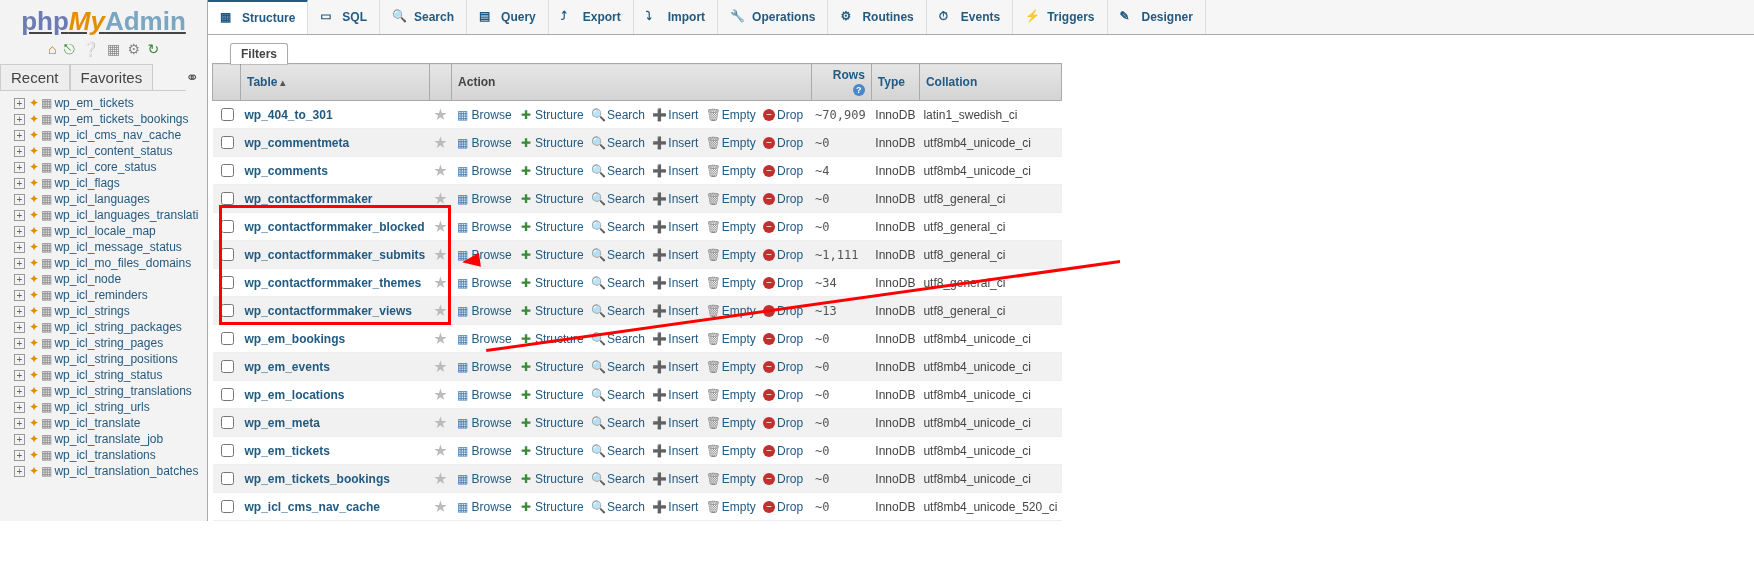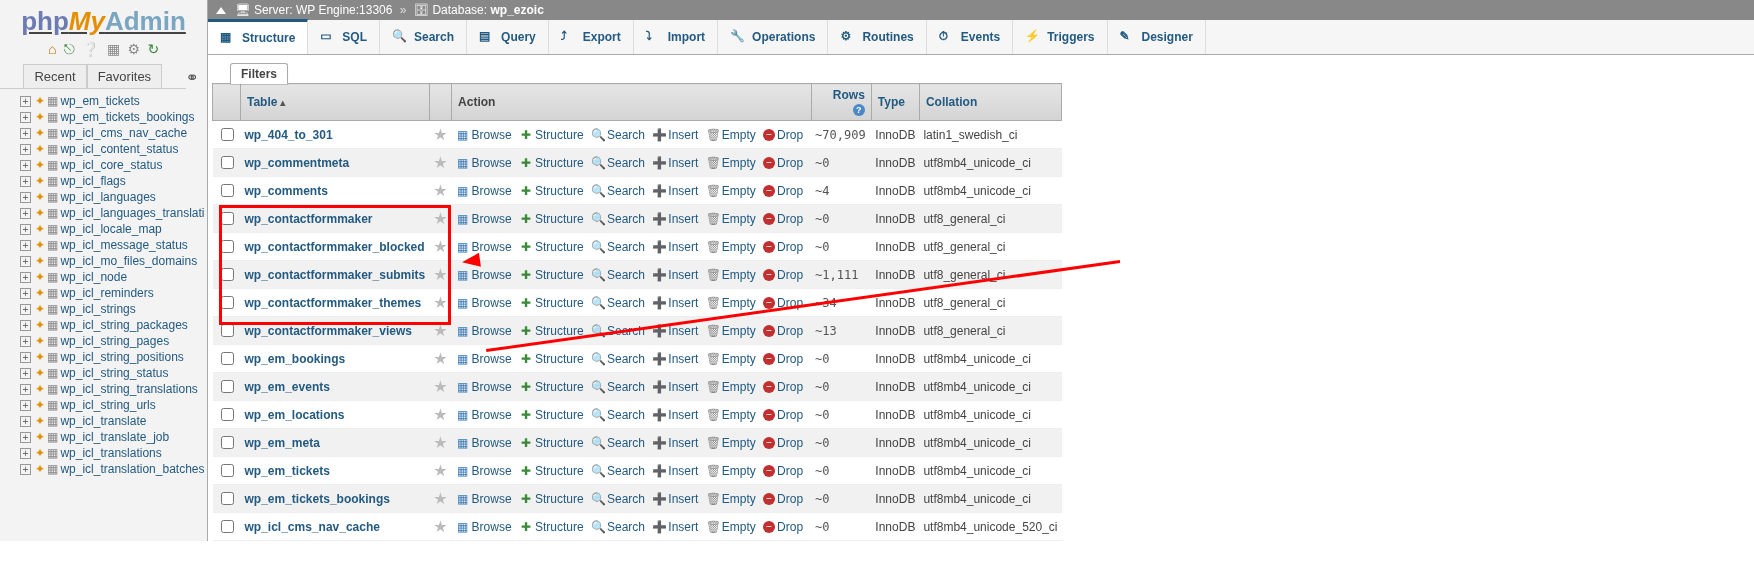--- a/index.html
+++ b/index.html
@@ -37,39 +37,38 @@
 .logo .p2 { color: #e48e00; font-style: italic; }
 .logo .p3 { color: #7aa6c2; }
 .icon-row {
   text-align: center;
   padding: 2px 0 6px;
 }
 .icon-row span { margin: 0 2px; font-size: 14px; }
 .minitabs {
   display: flex;
   border-bottom: 1px solid #ccc;
-  font-size: 13px;
-  justify-content: center;
+  font-size: 15px;
 }
 .minitabs div {
   padding: 4px 10px;
   background: #eee;
   border: 1px solid #ccc;
   border-bottom: none;
   margin-right: 0;
 }
 .linkbadge {
   float: right;
   margin: 4px 8px 0 0;
   font-size: 16px;
   color: #555;
 }
 .tree {
   list-style: none;
-  margin: 4px 0 0 10px;
+  margin: 4px 0 0 4px;
   padding: 0 0 0 10px;
   font-size: 12px;
   color: #235a81;
 }
 .tree li {
   white-space: nowrap;
   padding: 1px 0;
   overflow: hidden;
 }
 .tree .exp {
@@ -279,30 +278,20 @@
           <li><span class="exp">+</span><span class="new">✦</span><span class="tbl">▦</span><a>wp_icl_string_translations</a></li>
           <li><span class="exp">+</span><span class="new">✦</span><span class="tbl">▦</span><a>wp_icl_string_urls</a></li>
           <li><span class="exp">+</span><span class="new">✦</span><span class="tbl">▦</span><a>wp_icl_translate</a></li>
           <li><span class="exp">+</span><span class="new">✦</span><span class="tbl">▦</span><a>wp_icl_translate_job</a></li>
           <li><span class="exp">+</span><span class="new">✦</span><span class="tbl">▦</span><a>wp_icl_translations</a></li>
           <li><span class="exp">+</span><span class="new">✦</span><span class="tbl">▦</span><a>wp_icl_translation_batches</a></li>
         </ul>
   </div>
 
   <div class="main">
-    <div class="breadcrumb">
-      <span class="toggle"></span>
-      <span>🖥</span>
-      <span>Server:</span>
-      <a style="color:#fff">WP Engine:13306</a>
-      <span class="arrow">»</span>
-      <span>🗄</span>
-      <span>Database:</span>
-      <a class="bold" style="color:#fff">wp_ezoic</a>
-    </div>
 
     <div class="tabs" id="tabs">
           <div class="tab active">
             <span class="tic">▦</span>
             <span>Structure</span>
           </div>
           <div class="tab">
             <span class="tic">▭</span>
             <span>SQL</span>
           </div>

